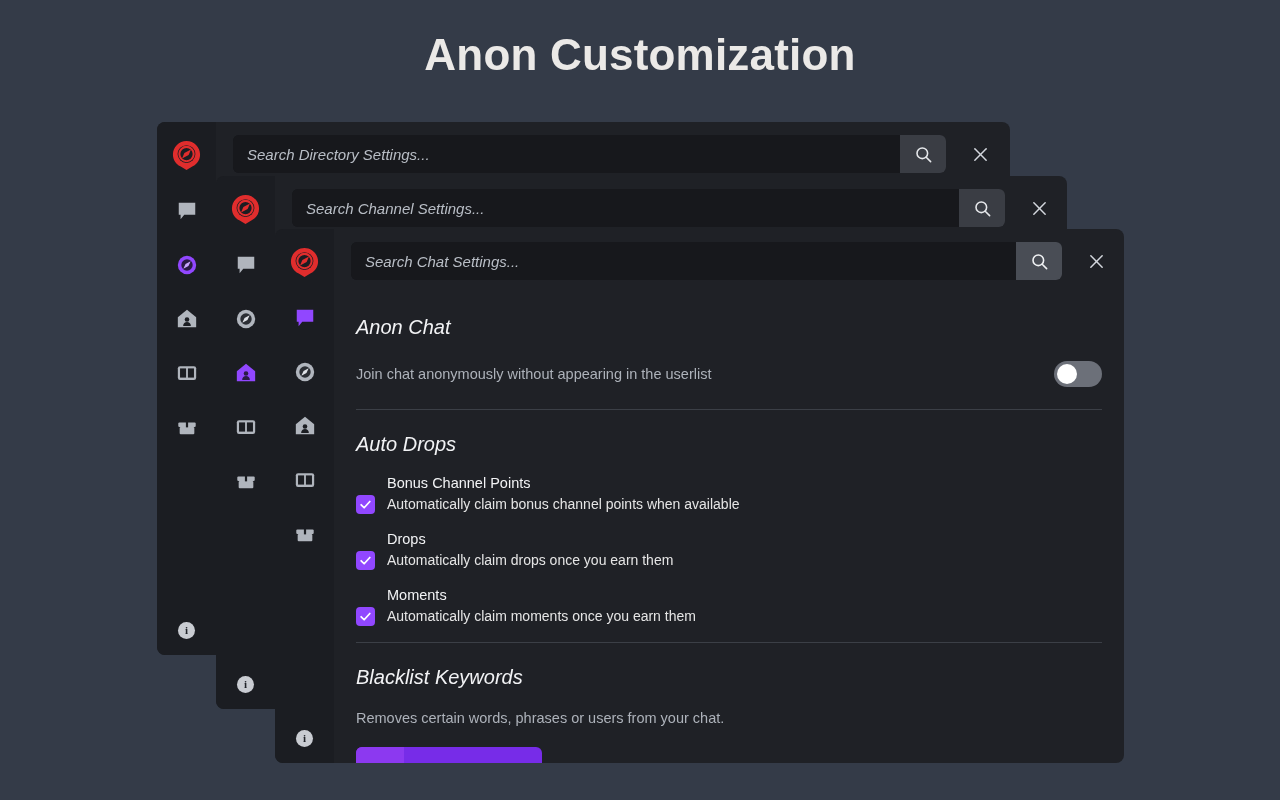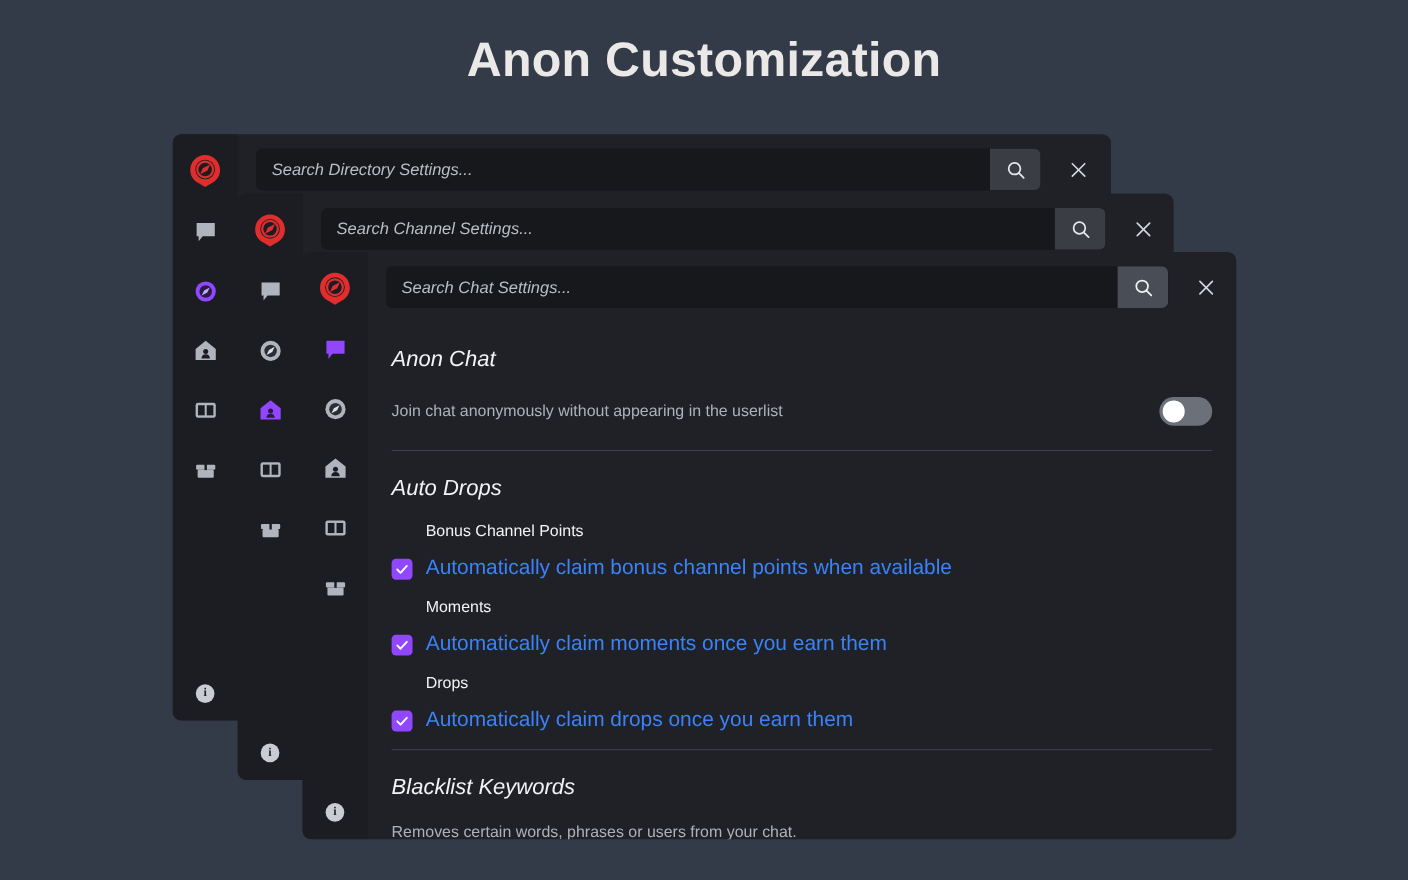--- a/index.html
+++ b/index.html
@@ -225,24 +225,24 @@
     align-items: center;
     justify-content: center;
     cursor: pointer;
   }
   .check-text-title {
     color: #f2f3f5;
     font-size: 14.5px;
     line-height: 19px;
   }
   .check-text-desc {
-    color: #3b82f6;
-    font-size: 19px;
+    color: #e5e5e5;
+    font-size: 14px;
     line-height: 20px;
-    margin-top: 14px;
+    margin-top: 1px;
   }
 
   .blacklist-desc {
     color: #adb2ba;
     font-size: 14.5px;
     margin-top: 21px;
   }
   .purple-btn {
     margin-top: 21px;
     width: 186px;
@@ -502,34 +502,34 @@
           </div>
         </div>
 
         <div class="check-row">
           <div class="checkbox">
             <svg width="13" height="13" viewBox="0 0 24 24">
               <path d="M4 12.5 L9.5 18 L20 6.5" fill="none" stroke="#ffffff" stroke-width="3.2" stroke-linecap="round" stroke-linejoin="round"></path>
             </svg>
           </div>
           <div>
-            <div class="check-text-title">Moments</div>
-            <div class="check-text-desc">Automatically claim moments once you earn them</div>
+            <div class="check-text-title">Drops</div>
+            <div class="check-text-desc">Automatically claim drops once you earn them</div>
           </div>
         </div>
 
         <div class="check-row">
           <div class="checkbox">
             <svg width="13" height="13" viewBox="0 0 24 24">
               <path d="M4 12.5 L9.5 18 L20 6.5" fill="none" stroke="#ffffff" stroke-width="3.2" stroke-linecap="round" stroke-linejoin="round"></path>
             </svg>
           </div>
           <div>
-            <div class="check-text-title">Drops</div>
-            <div class="check-text-desc">Automatically claim drops once you earn them</div>
+            <div class="check-text-title">Moments</div>
+            <div class="check-text-desc">Automatically claim moments once you earn them</div>
           </div>
         </div>
 
       </div>
 
       <div class="divider" style="margin-top:12px"></div>
 
       <div class="sec-title">Blacklist Keywords</div>
       <div class="blacklist-desc">Removes certain words, phrases or users from your chat.</div>
       <button class="purple-btn">

